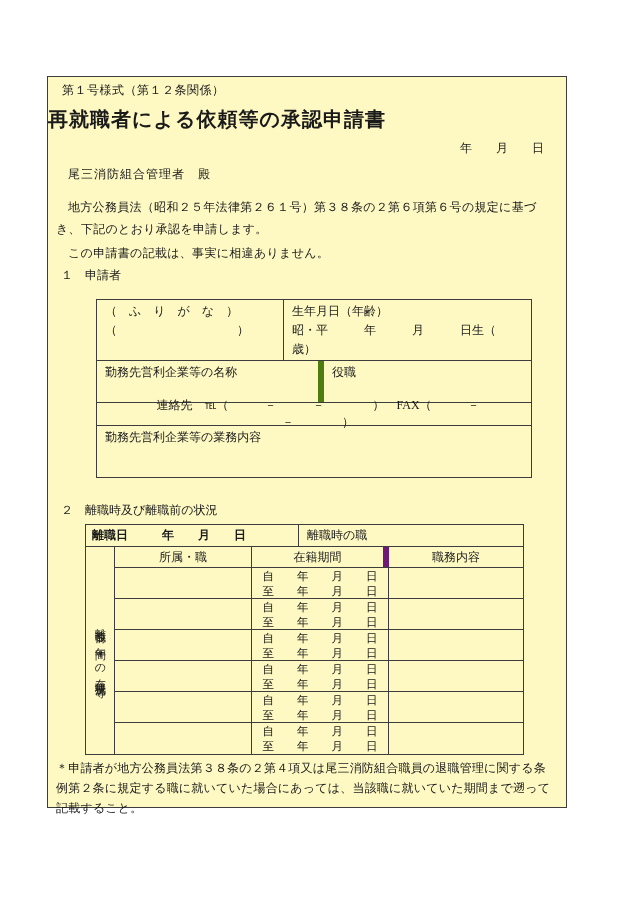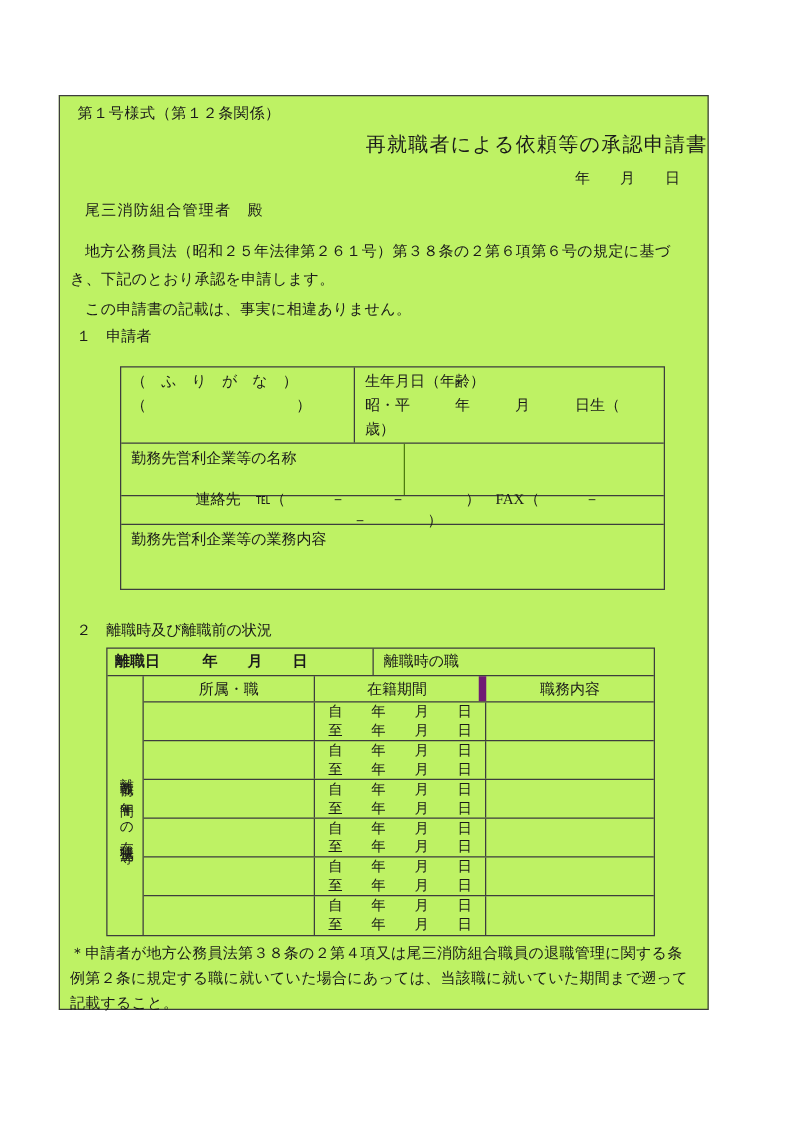--- a/index.html
+++ b/index.html
@@ -9,43 +9,43 @@
     font-family: "Liberation Serif", "DejaVu Serif", serif;
     color: #1a1a1a;
     position: relative;
     overflow: hidden;
   }
   .sheet {
     position: absolute;
     left: 47px; top: 76px;
     width: 520px; height: 732px;
     border: 1px solid #3d3d3d;
-    background: #bef264;
+    background: #fef9c3;
     font-size: 12px;
   }
   .form-number { margin: 5px 0 0 14px; font-size: 12px; letter-spacing: .5px; }
-  .title { margin-top: 7px; text-align: right; font-size: 16px; font-weight: normal; letter-spacing: 1px; }
+  .title { margin-top: 7px; text-align: left; font-size: 20px; font-weight: bold; letter-spacing: 1px; }
   .date-line { margin-top: 7px; text-align: right; padding-right: 22px; }
   .addressee { margin: 9px 0 0 20px; letter-spacing: 1px; font-family: Liberation Mono, monospace; }
   .para { margin: 13px 8px 0 8px; text-indent: 1em; line-height: 22px; letter-spacing: .3px; }
   .para2 { margin: 2px 8px 0 8px; text-indent: 1em; line-height: 22px; letter-spacing: .3px; }
   .section-heading { margin: 3px 0 15px 13px; line-height: 17px; }
   .section-heading .sec-no { margin-right: 12px; }
   .section-heading2 { margin: 24px 0 0 13px; line-height: 17px; }
   .section-heading2 .sec-no { margin-right: 12px; }
 
   
   .t1 { margin: 6px 0 0 48px; width: 436px; border: 1px solid #3d3d3d; }
   .t1 .row { display: flex; border-bottom: 1px solid #3d3d3d; }
   .t1 .row:last-child { border-bottom: none; }
   .t1 .r1 { height: 61px; }
   .t1 .r1 .cell-left { width: 187px; border-right: 1px solid #3d3d3d; padding: 2px 0 0 8px; line-height: 19px; }
   .t1 .r1 .cell-right { flex: 1; padding: 2px 0 0 8px; line-height: 19px; }
   .t1 .r2 { height: 42px; }
-  .t1 .r2 .cell-left { width: 227px; border-right: 1px solid #4d7c0f; padding: 3px 0 0 8px; }
+  .t1 .r2 .cell-left { width: 227px; border-right: 6px solid #4d7c0f; padding: 3px 0 0 8px; }
   .t1 .r2 .cell-right { flex: 1; padding: 3px 0 0 8px; }
   .t1 .r3 { height: 23px; align-items: center; }
   .t1 .r3 .cell-full { width: 100%; padding-left: 8px; text-align: center; }
   .t1 .r4 { height: 51px; }
   .t1 .r4 .cell-full { width: 100%; padding: 3px 0 0 8px; }
 
   
   .t2 { margin: 5px 0 0 37px; width: 439px; border: 1px solid #3d3d3d; }
   .t2-row1 { display: flex; height: 22px; border-bottom: 1px solid #3d3d3d; align-items: center; }
   .t2-row1 .left { width: 213px; border-right: 1px solid #3d3d3d; display: flex; align-items: center; height: 100%; padding-left: 6px; font-weight: bold; }
@@ -101,20 +101,23 @@
       </div>
       <div class="cell-right">
         <div>生年月日（年齢）</div>
         <div>昭・平　　　年　　　月　　　日生（　歳）</div>
       </div>
     </div>
     <div class="row r2">
       <div class="cell-left">
         <div>勤務先営利企業等の名称</div>
       </div>
+      <div class="cell-right">
+        <div>役職</div>
+      </div>
     </div>
     <div class="row r3">
       <div class="cell-full">連絡先　℡（　　　－　　　－　　　　）　FAX（　　　－　　　－　　　　）</div>
     </div>
     <div class="row r4">
       <div class="cell-full">勤務先営利企業等の業務内容</div>
     </div>
   </div>
 
   <div class="section-heading2">

